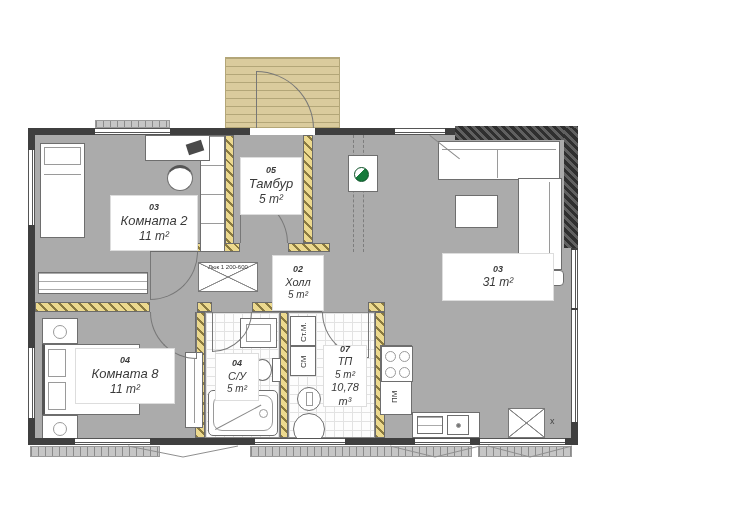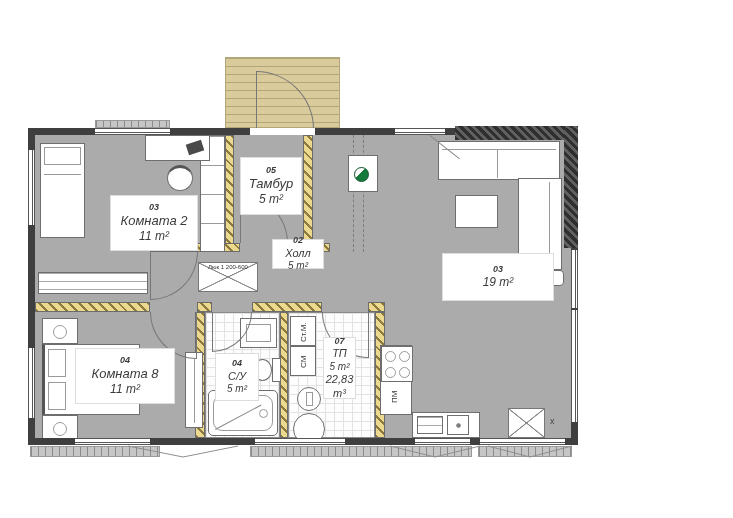--- a/index.html
+++ b/index.html
@@ -215,44 +215,44 @@
     <div class="room-label" style="left:75px;top:60px;width:88px;height:56px">
       <span class="num">03</span>
       <span class="nm">Комната 2</span>
       <span class="ar">11 m²</span>
     </div>
     <div class="room-label" style="left:205px;top:22px;width:62px;height:58px">
       <span class="num">05</span>
       <span class="nm">Тамбур</span>
       <span class="ar">5 m²</span>
     </div>
-    <div class="room-label small" style="left:237px;top:104px;width:52px;height:30px">
+    <div class="room-label small" style="left:237px;top:120px;width:52px;height:56px">
       <span class="num">02</span>
       <span class="nm">Холл</span>
       <span class="ar">5 m²</span>
     </div>
     <div class="room-label" style="left:407px;top:118px;width:112px;height:48px">
       <span class="num">03</span>
-      <span class="ar">19 m²</span>
+      <span class="ar">31 m²</span>
     </div>
     <div class="room-label" style="left:40px;top:213px;width:100px;height:56px">
       <span class="num">04</span>
       <span class="nm">Комната 8</span>
       <span class="ar">11 m²</span>
     </div>
     <div class="room-label small" style="left:180px;top:218px;width:44px;height:48px">
       <span class="num">04</span>
       <span class="nm">С/У</span>
       <span class="ar">5 m²</span>
     </div>
-    <div class="room-label small" style="left:288px;top:202px;width:33px;height:62px">
+    <div class="room-label small" style="left:288px;top:210px;width:44px;height:62px">
       <span class="num">07</span>
       <span class="nm">ТП</span>
       <span class="ar">5 m²</span>
-      <span class="vol">22,83 m³</span>
+      <span class="vol">10,78 m³</span>
     </div>
   </div>
 
   <div class="wall-hatch" style="left:455px;top:126px;width:123px;height:14px"></div>
   <div class="wall-hatch" style="left:564px;top:128px;width:14px;height:120px"></div>
 
   <div class="hwin" style="left:95px;top:128px;width:75px"></div>
   <div class="gap" style="left:250px;top:128px;width:65px;height:7px"></div>
   <div class="hwin" style="left:395px;top:128px;width:50px"></div>
   <div class="hwin" style="left:75px;top:438px;width:75px"></div>

